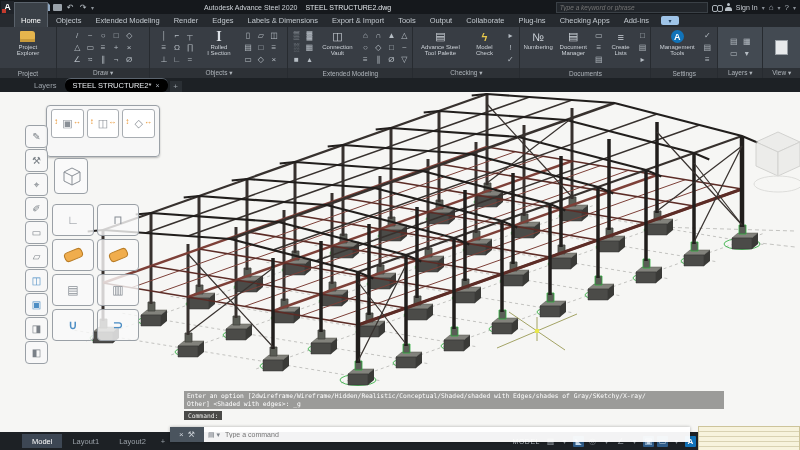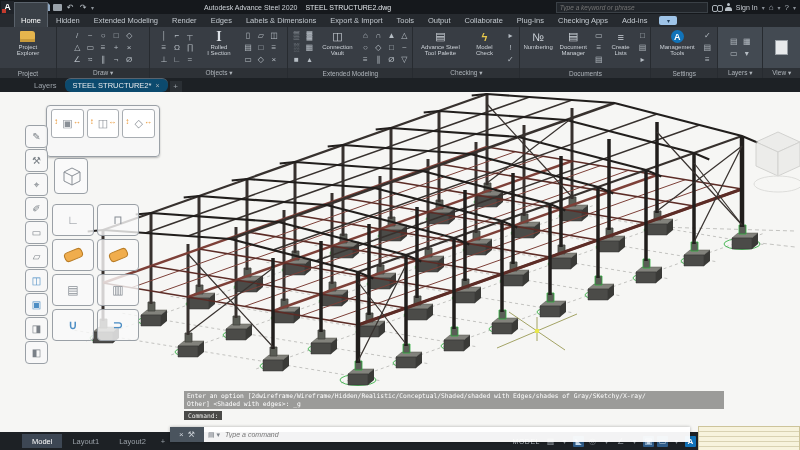--- a/index.html
+++ b/index.html
@@ -49,21 +49,21 @@
   .ibeam{font-family:"Liberation Serif",serif;font-weight:bold;font-size:14px;color:#dde2e7;line-height:1;}
   .mgmt-a{width:13px;height:13px;border-radius:50%;background:#1173b9;color:#fff;font-weight:bold;font-size:9px;display:flex;align-items:center;justify-content:center;}
   .viewsheet{width:11px;height:13px;background:#e8eaec;border:1px solid #9aa0a6;}
   .bolt{color:#e8c84a;font-size:11px;font-weight:bold;}
   .docglyph{color:#cdd3d9;font-size:11px;}
   
   .doc-tabs{position:absolute;left:0;top:78px;width:800px;height:14px;background:#1d2125;display:flex;align-items:flex-end;font-size:7.5px;color:#9aa1a8;}
   .dtab{height:13px;display:flex;align-items:center;padding:0 8px;gap:4px;}
   .dtab.start{margin-left:26px;}
   .dtab.active{background:#3c4artist;}
-  .dtab.active{background:#0c4a6e;color:#e8ebee;border-top:1px solid #5a636d;border-radius:6px;}
+  .dtab.active{background:#000000;color:#e8ebee;border-top:1px solid #5a636d;border-radius:6px;}
   .dtab .x{color:#aab1b8;font-size:7px;}
   .dtab-add{width:12px;height:11px;background:#2a2f34;color:#9aa1a8;display:flex;align-items:center;justify-content:center;font-size:8px;margin-left:2px;}
   
   .viewport{position:absolute;left:0;top:92px;width:800px;height:340px;background:#f6f6f4;overflow:hidden;}
   #scene{position:absolute;left:0;top:0;}
   
   .qv{position:absolute;left:46px;top:13px;width:112px;height:50px;background:rgba(246,246,246,.92);border:1px solid #9aa0a6;border-radius:4px;box-shadow:0 1px 2px rgba(0,0,0,.25);}
   .qv-title{height:13px;display:flex;align-items:center;font-size:8px;color:#3a3f45;border-bottom:1px solid #c4c8cc;padding:0 4px;}
   .qv-title .t{flex:1;text-align:center;}
   .qv-title .ic{color:#6a7077;font-size:7px;margin-left:3px;}
@@ -87,21 +87,21 @@
   .vcube{position:absolute;right:-10px;top:32px;opacity:.55;}
   
   .cmd-hist{position:absolute;left:184px;top:299px;width:534px;background:rgba(150,150,147,.95);color:#fff;
             font-family:"DejaVu Sans Mono",monospace;font-size:6.3px;line-height:8px;padding:1px 3px;}
   .cmd-chip{position:absolute;left:184px;top:319px;background:#4a4a48;color:#e8e8e6;font-family:"DejaVu Sans Mono",monospace;font-size:6.3px;padding:1px 4px;}
   
   .cmd-dock{position:absolute;left:170px;top:427px;width:520px;height:15px;display:flex;z-index:40;box-shadow:0 0 3px rgba(0,0,0,.3);}
   .cmd-dock .grp{width:34px;background:#4a545e;display:flex;align-items:center;justify-content:center;gap:4px;color:#cdd3d9;font-size:8px;}
   .cmd-dock .inp{flex:1;background:rgba(255,255,255,.95);display:flex;align-items:center;gap:3px;padding:0 4px;}
   .cmd-dock .inp .mic{color:#7a8087;font-size:7px;}
-  .cmd-dock input{flex:1;border:0;outline:0;background:transparent;font-style:italic;color:#9aa0a6;font-size:7px;font-family:"Liberation Sans",sans-serif;}
+  .cmd-dock input{flex:1;border:0;outline:0;background:transparent;color:#9aa0a6;font-size:7px;font-family:"Liberation Sans",sans-serif;}
   
   .bottom-bar{position:absolute;left:0;top:432px;width:800px;height:18px;background:#1d2125;display:flex;align-items:center;color:#9aa1a8;font-size:7.5px;}
   .lt{display:flex;align-items:center;height:18px;margin-left:22px;}
   .lt .tab{padding:0 10px;height:14px;display:flex;align-items:center;}
   .lt .tab.active{background:#3d4754;color:#fff;}
   .lt .plus{width:14px;text-align:center;}
   .status{margin-left:auto;display:flex;align-items:center;gap:3px;margin-right:104px;}
   .status .ms{color:#b6bdc4;font-size:7px;letter-spacing:.5px;margin-right:2px;}
   .si{width:11px;height:11px;display:flex;align-items:center;justify-content:center;color:#8f969d;font-size:8px;border-radius:1px;}
   .si.on{background:#2f5d8a;color:#cfe3f5;}
@@ -140,21 +140,21 @@
       <span class="caret">▾</span>
       <span class="tb-ic">?</span>
       <span class="caret">▾</span>
     </div>
   </div>
 
   <div class="menu-bar">
     <div class="tabs">
 
     <span>Home</span>
-        <span>Hidden</span>
+        <span>Objects</span>
         <span>Extended Modeling</span>
         <span>Render</span>
         <span>Edges</span>
         <span>Labels &amp; Dimensions</span>
         <span>Export &amp; Import</span>
         <span>Tools</span>
         <span>Output</span>
         <span>Collaborate</span>
         <span>Plug-ins</span>
         <span>Checking Apps</span>

